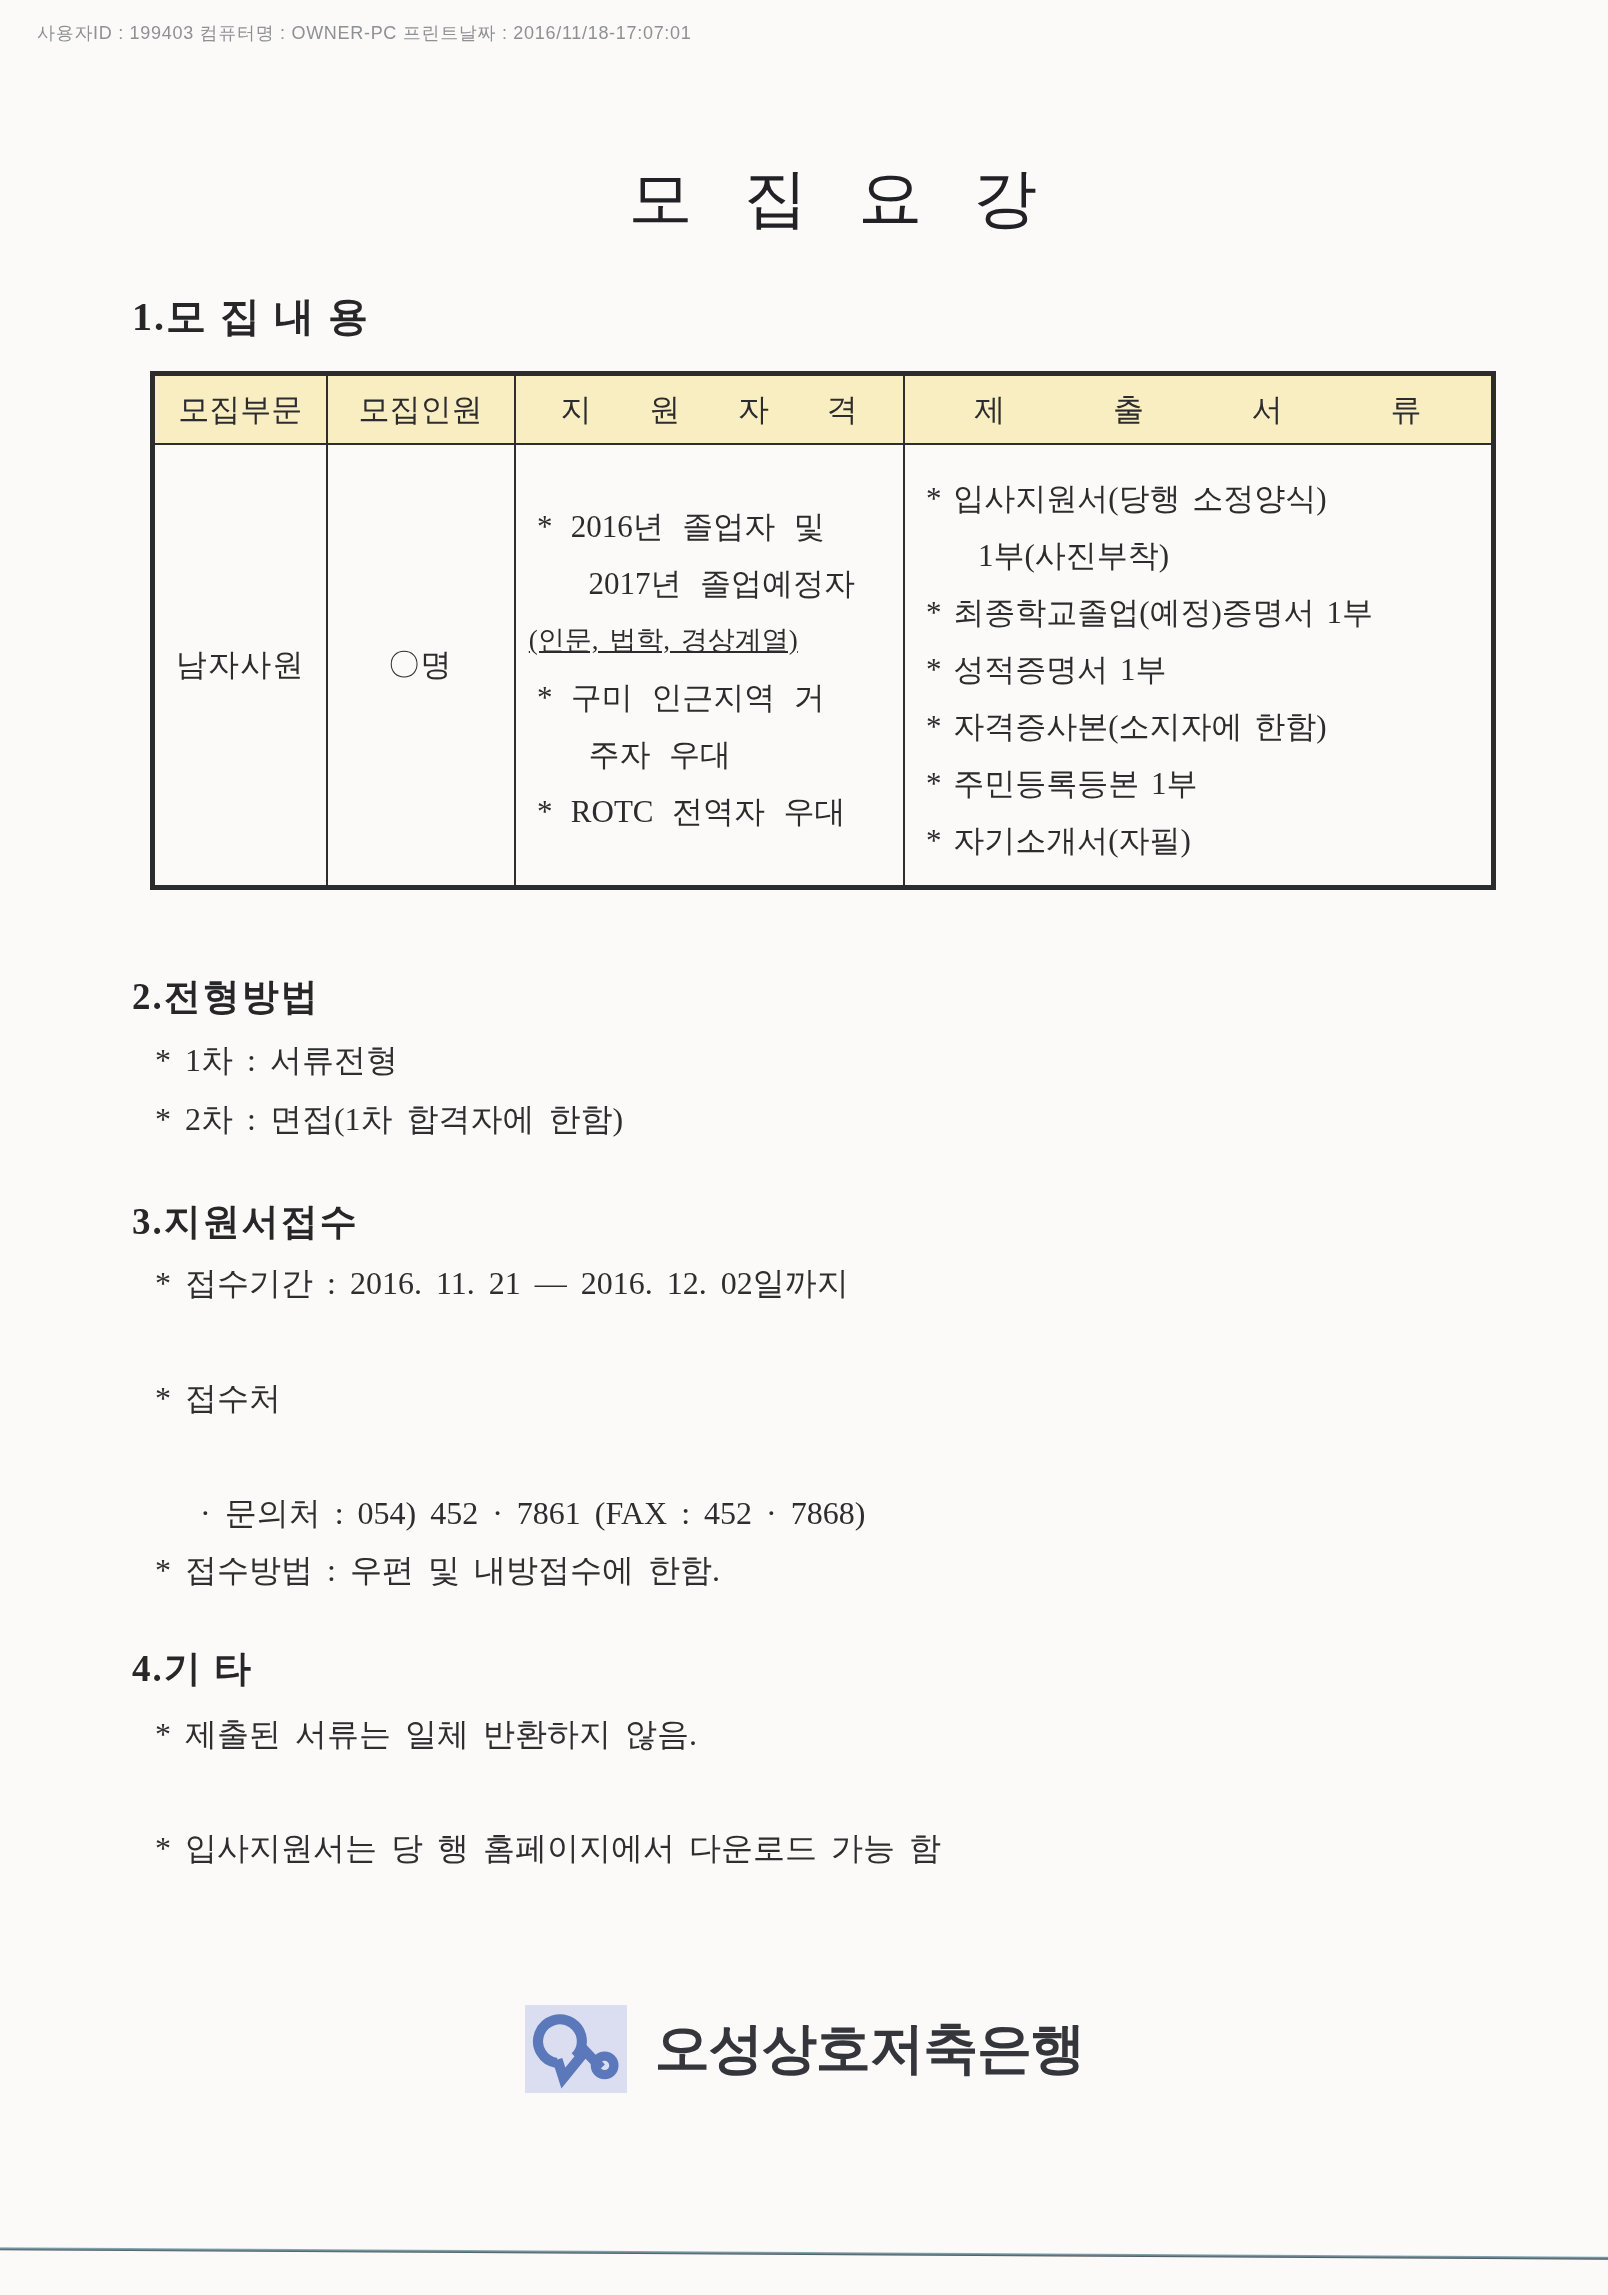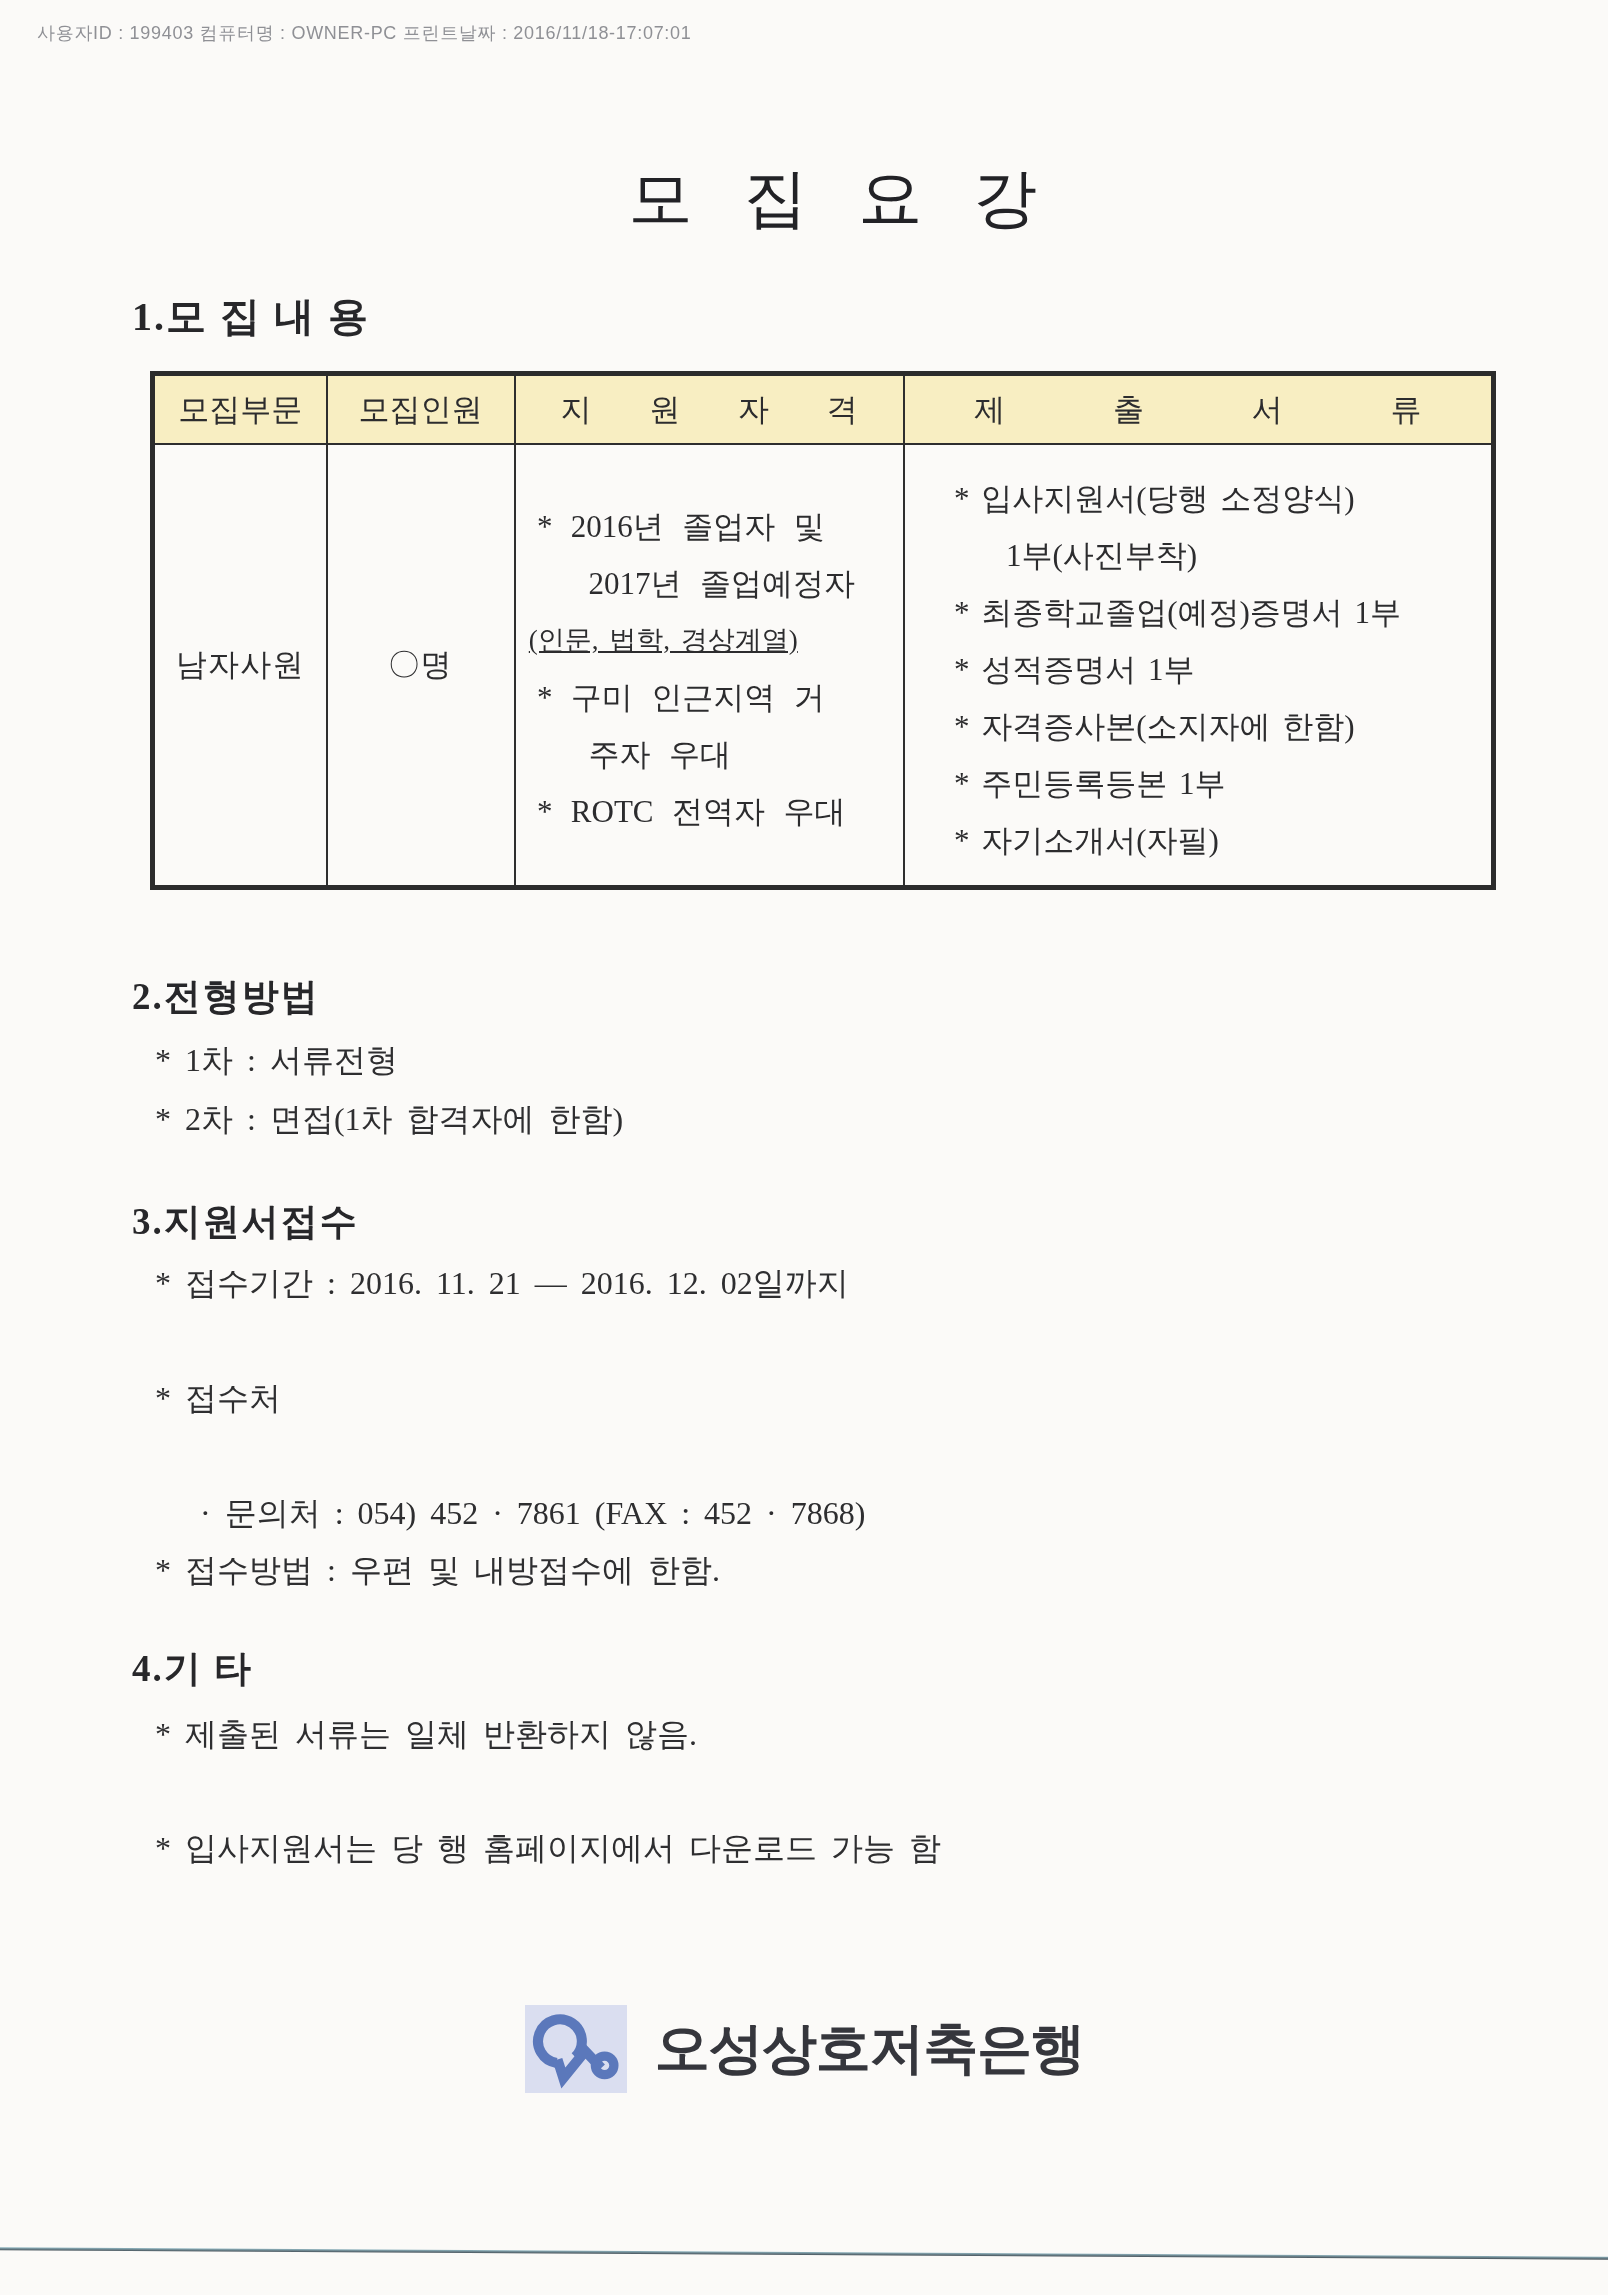--- a/index.html
+++ b/index.html
@@ -53,21 +53,21 @@
   .tbl th.sp1 { word-spacing:50px; }
   .tbl th.sp2 { word-spacing:100px; }
   .cel-mid { text-align:center; vertical-align:middle; letter-spacing:1.3px; }
   .cel-top { vertical-align:top; }
   .qual { padding:53px 4px 0 12px; }
   .docs { padding:25px 4px 0 17.4px; }
   .ln { line-height:57px; white-space:nowrap; }
   .qual .ln { padding-left:9.4px; word-spacing:10.7px; }
   .qual .ln.ind { padding-left:61px; }
   .qual .ln.small { font-size:27px; padding-left:1.3px; word-spacing:4px;text-decoration:underline; }
-  .docs .ln { padding-left:4px; word-spacing:4px;margin-left:28px; }
+  .docs .ln { padding-left:4px; word-spacing:4px; }
   .docs .ln.ind { padding-left:56px; }
 
   
   .item {
     position:absolute; left:155px;
     font-size:32px; color:#2e2e30; word-spacing:6px;
     white-space:nowrap;
   }
   .item.sub { left:200px; }
   .item.paren { left:192px; }

